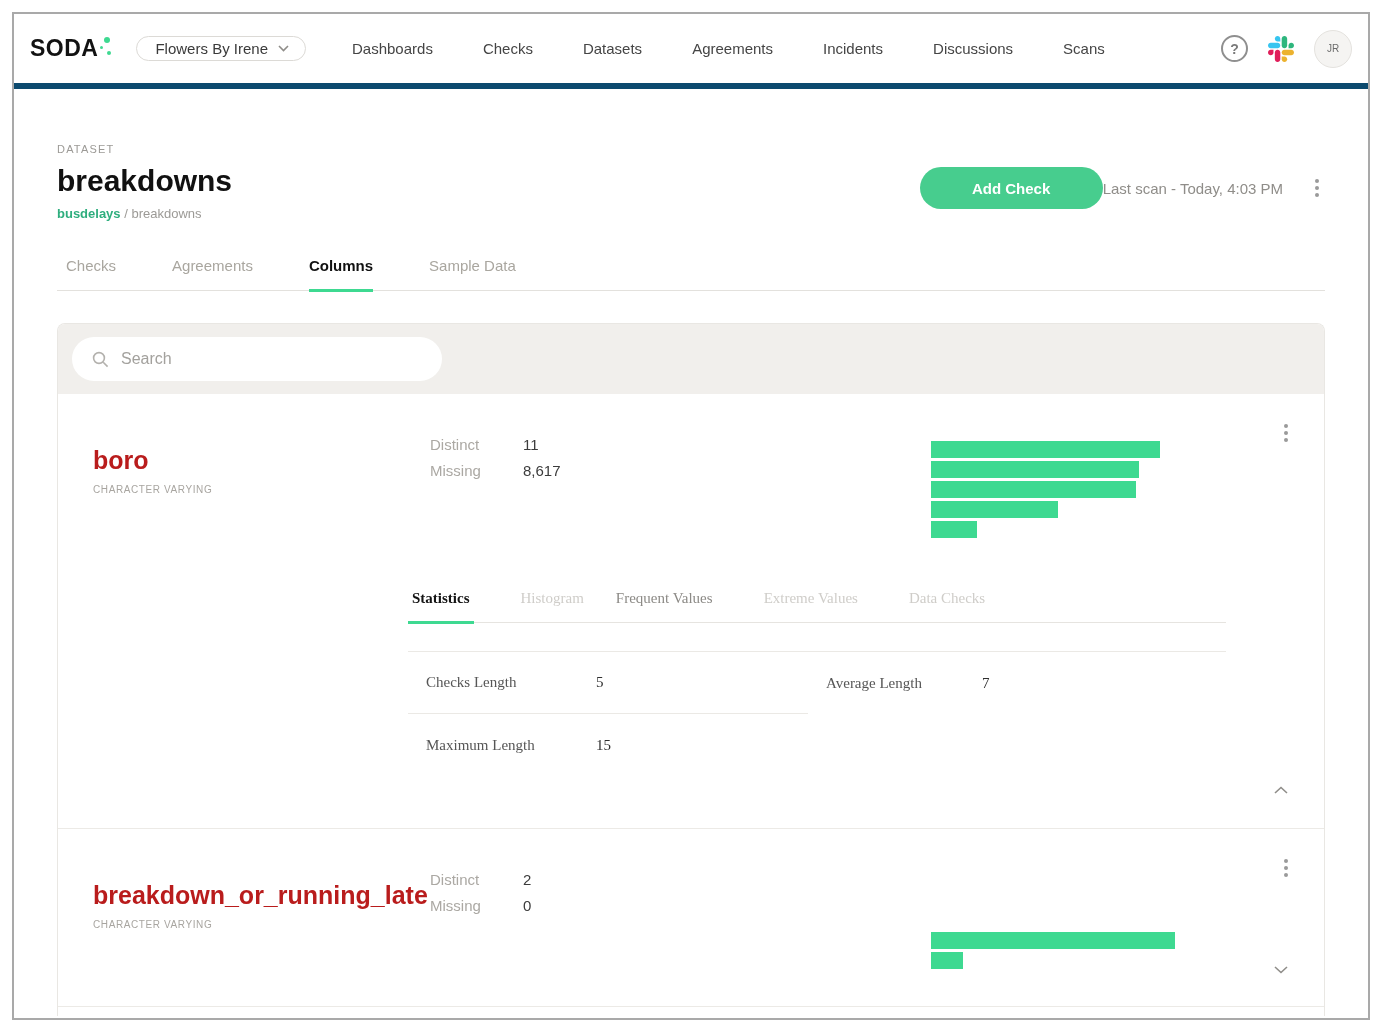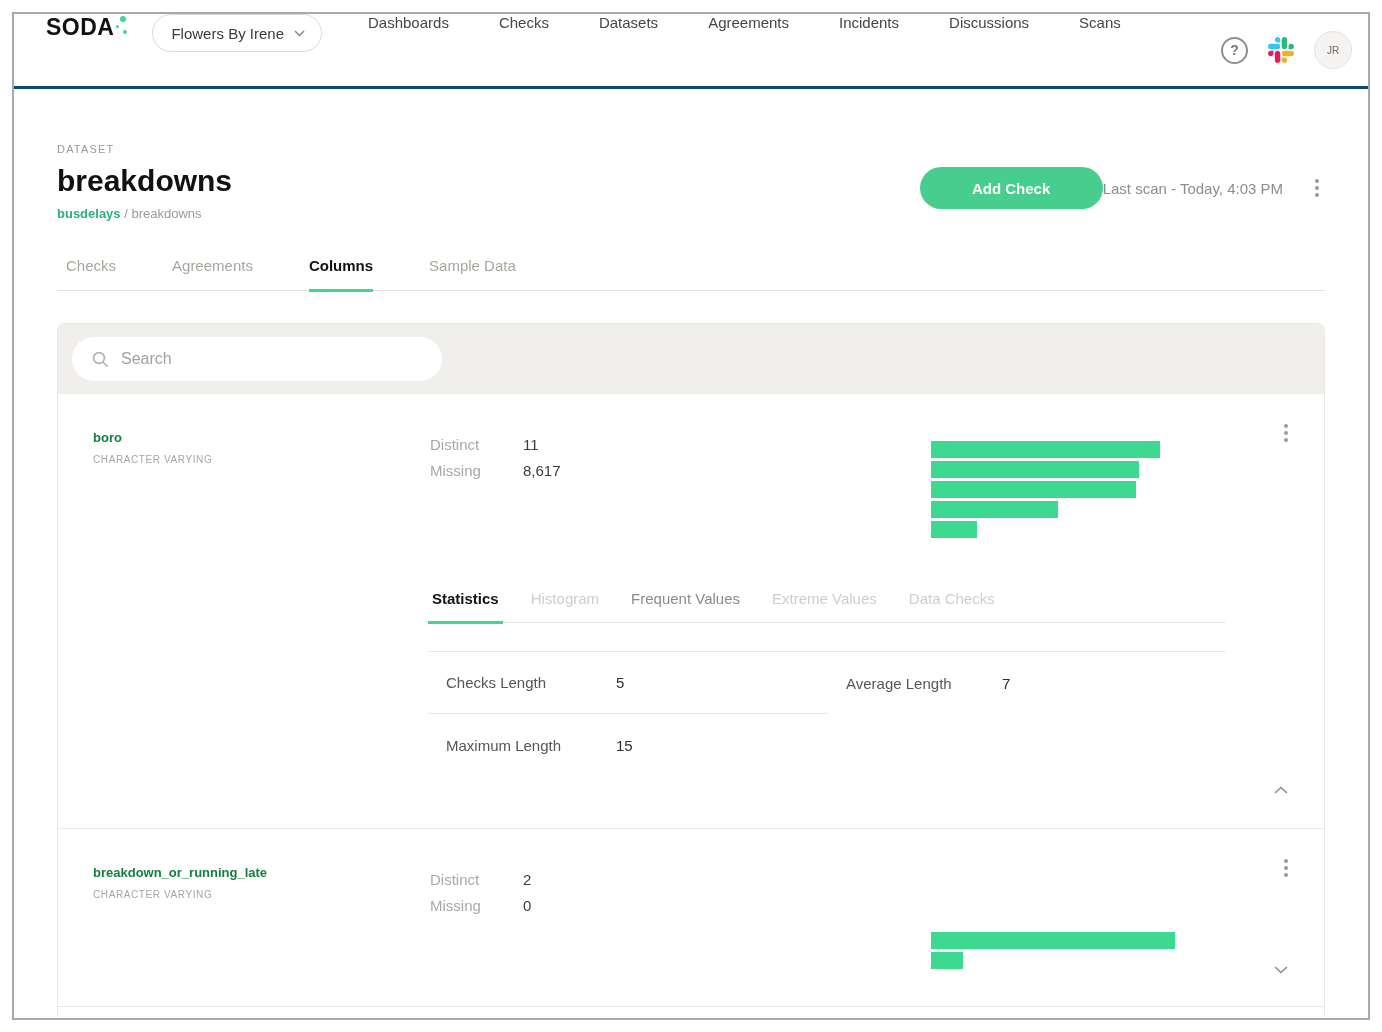--- a/index.html
+++ b/index.html
@@ -6,29 +6,29 @@
   html,body { width:1382px; height:1032px; background:#ffffff;
     font-family:"Liberation Sans", sans-serif; }
   :root{
     --accent:#3ED991; --btn-green:#47CD8E; --crumb-green:#2FAE7E;
     --ink:#1c1c1c; --gray:#9c9a96; --mid:#5f5f5f; --line:#e7e5e1;
   }
   .app { position:absolute; left:12px; top:12px; width:1358px; height:1008px;
     border:2px solid #a9a9a9; background:#fff; overflow:hidden; }
 
   
-  .topbar { height:75px; border-bottom:3px solid #0c4a6e; display:flex;
-    padding:0 16px 0 32px; }
+  .topbar { height:75px; border-bottom:6px solid #0c4a6e; display:flex;
+    align-items:center; padding:0 16px 0 16px; }
   .logo { position:relative; font-weight:bold; font-size:23px; letter-spacing:0.5px;
     color:#121212; padding-right:14px; cursor:pointer; }
   .logo .dots i { position:absolute; border-radius:50%; background:var(--accent); display:block; }
   .logo .d1 { width:6px; height:6px; right:2px; top:2px; }
   .logo .d2 { width:3px; height:3px; right:9px; top:11px; }
   .logo .d3 { width:4px; height:4px; right:1px; top:16px; }
-  .org-pill { margin-left:24px; height:38px; border:1px solid #dcdad6; border-radius:19px;
+  .org-pill { margin-left:24px; height:25px; border:1px solid #dcdad6; border-radius:19px;
     display:flex; align-items:center; gap:10px; padding:0 16px 0 18px; font-size:15px;
     color:#3a3a3a; cursor:pointer; background:#fff; }
   .org-pill svg { color:#8f8d89; }
   .nav { display:flex; gap:50px; margin-left:46px; }
   .nav span { font-size:15px; color:#454545; cursor:pointer; }
   .top-icons { margin-left:auto; display:flex; align-items:center; gap:20px; }
   .help-circle { width:27px; height:27px; border:2px solid #8f8f8f; border-radius:50%;
     display:flex; align-items:center; justify-content:center; font-size:14px;
     font-weight:bold; color:#7a7a7a; cursor:pointer; }
   .slack { width:26px; height:26px; cursor:pointer; }
@@ -70,40 +70,40 @@
   .search-pill input { border:none; outline:none; flex:1; font-size:16px; color:#333;
     font-family:inherit; background:transparent; }
   .search-pill input::placeholder { color:#a3a19d; }
 
   .card { position:relative; background:#fff; }
   .card.first { height:434px; }
   .card.second { height:178px; border-top:1px solid #eceae6; }
   .card-stub { height:10px; background:#fff; border-top:1px solid #eceae6; }
 
   .col-name { position:absolute; left:35px; top:36px; }
-  .col-name .nm { font-size:13px; font-weight:bold; color:#15803d; }
+  .col-name .nm { font-size:25px; font-weight:bold; color:#b91c1c;margin-top:16px; }
   .col-name .tp { margin-top:9px; font-size:10px; letter-spacing:0.6px; color:#a8a5a0; }
   .col-stats { position:absolute; left:372px; top:42px; font-size:15px; }
   .col-stats .row { display:flex; margin-bottom:9px; }
   .col-stats .lbl { width:93px; color:#aba8a3; }
   .col-stats .val { color:#3c3c3c; }
   .bars { position:absolute; left:873px; }
   .card.first .bars { top:47px; }
   .card.second .bars { top:103px; }
   .bars .bar { height:17px; margin-bottom:3px; background:var(--accent); }
   .card .kebab { position:absolute; right:30px; top:24px; }
   .chev { position:absolute; right:32px; color:#8f8d89; cursor:pointer; padding:4px; }
   .chev.up { bottom:26px; } .chev.down { bottom:24px; }
 
-  .detail { position:absolute; left:370px; right:98px; top:196px; }
+  .detail { position:absolute; left:350px; right:98px; top:196px;font-family:Liberation Serif, serif; }
   .detail-tabs { display:flex; gap:24px; border-bottom:1px solid #e6e4e0; }
   .dtab { font-size:15px; color:#8c8a86; padding:0 4px 14px 4px;
     border-bottom:3px solid transparent; margin-bottom:-2px; cursor:pointer; }
   .dtab.active { color:#141414; font-weight:bold; border-bottom-color:var(--accent); }
-  .dtab.disabled { color:#cfcdc9; cursor:default; }
+  .dtab.disabled { color:#cfcdc9; cursor:default;margin-left:19px; }
   .stats-cols { display:flex; margin-top:28px; border-top:1px solid #ebe9e5; }
   .scol-left { width:400px; }
   .scol-right { margin-left:18px; flex:1; }
   .scell { height:62px; display:flex; align-items:center; padding-left:18px; font-size:15px; }
   .scell.divided { border-bottom:1px solid #ebe9e5; }
   .scell .slbl { width:170px; color:#565656; }
   .scol-right .scell { padding-left:0; }
   .scol-right .slbl { width:156px; }
   .scell .sval { color:#2f2f2f; }
 </style>

